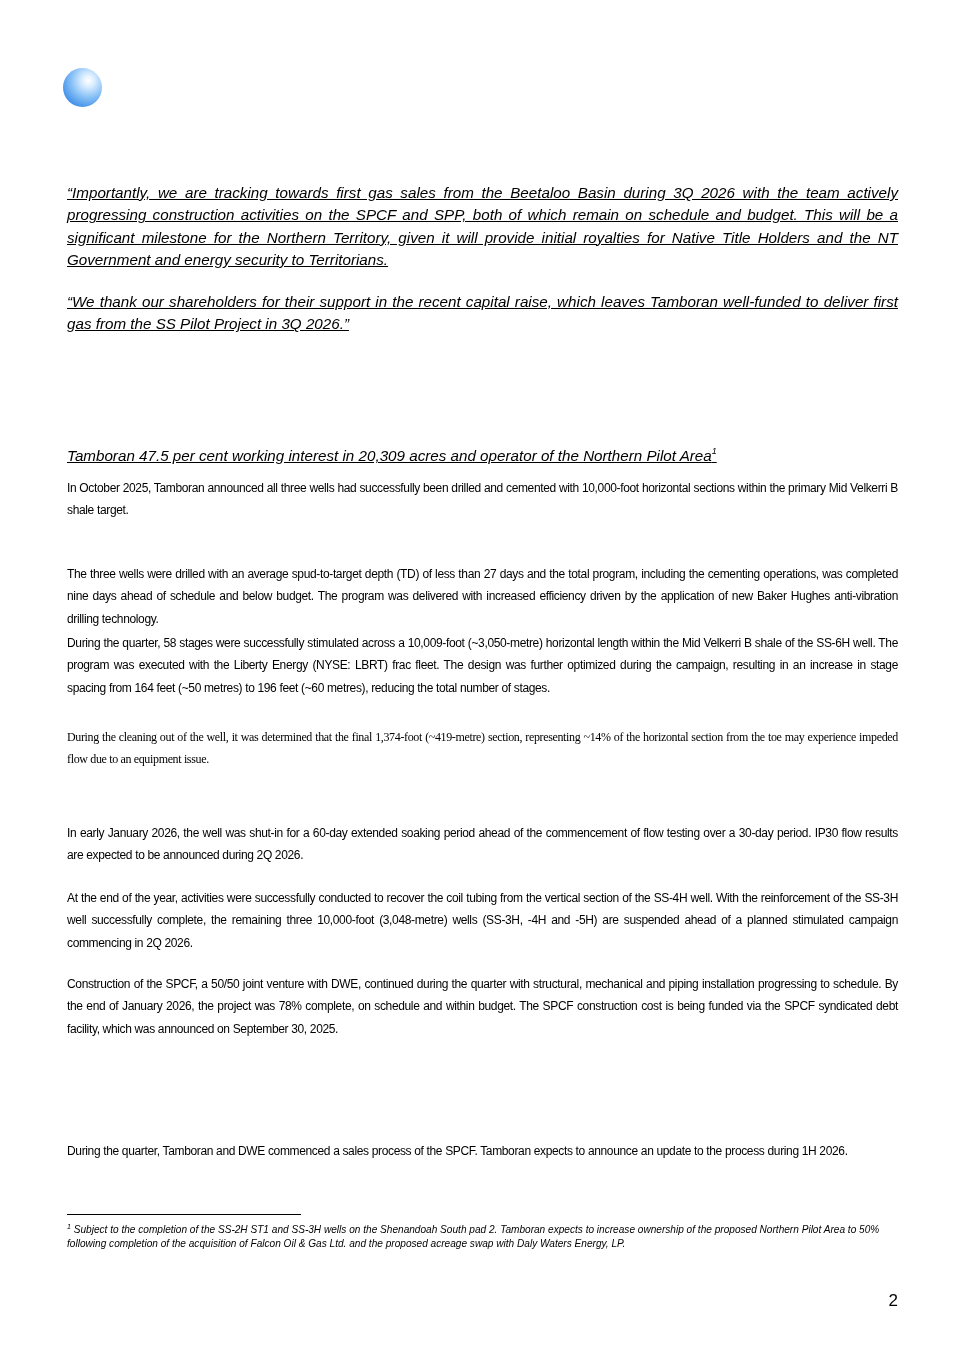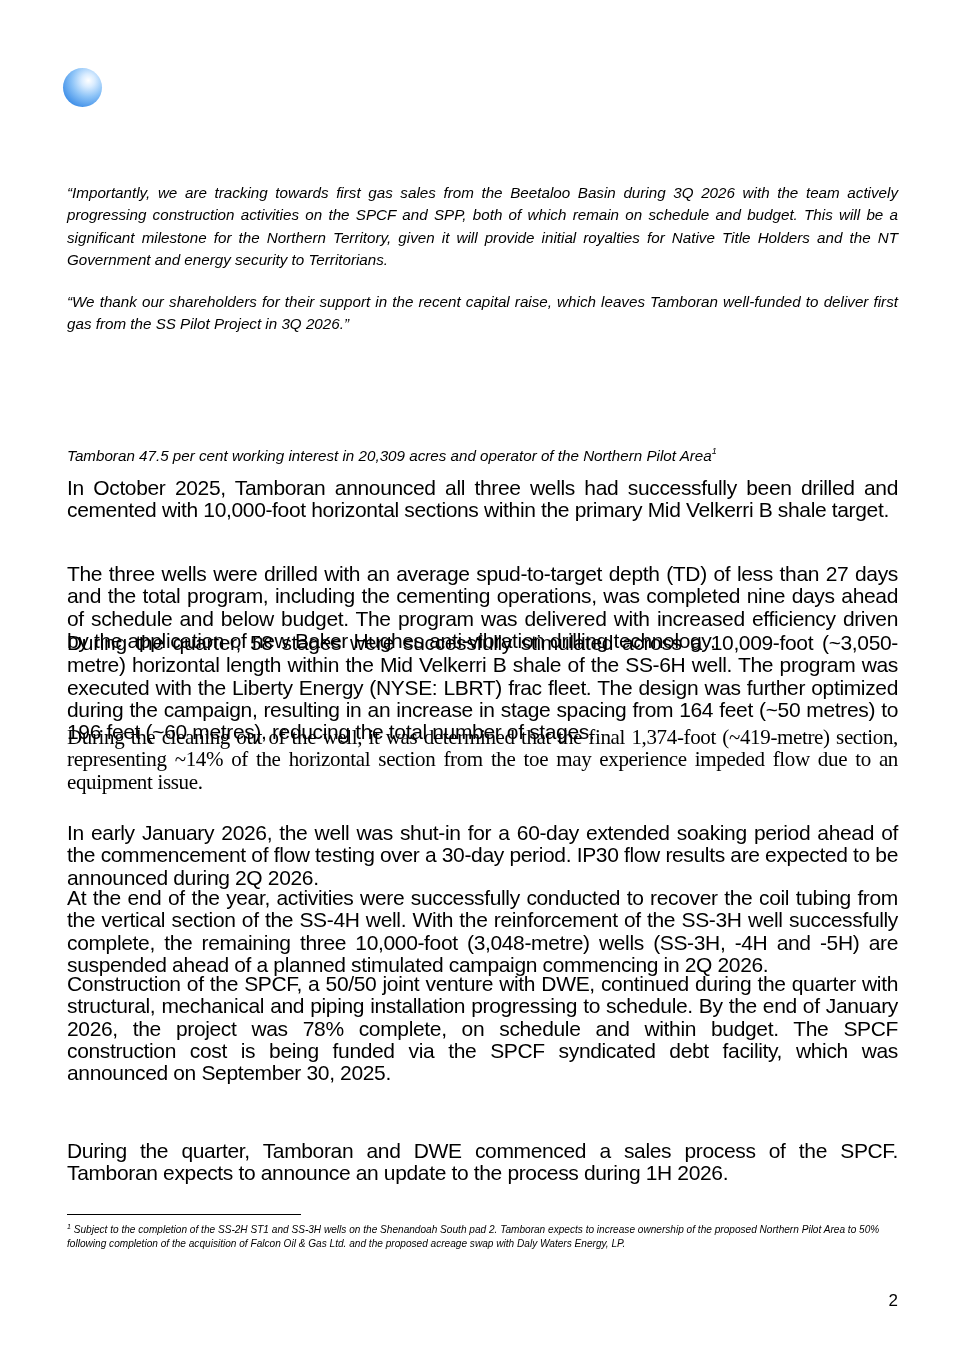--- a/index.html
+++ b/index.html
@@ -4,31 +4,31 @@
   <style>
     html, body { margin: 0; padding: 0; background: #ffffff; }
     body { width: 964px; height: 1365px; position: relative; overflow: hidden; color: #000; }
     .page { position: absolute; left: 0; top: 0; width: 964px; height: 1365px; }
     .logo {
       position: absolute; left: 63px; top: 68px; width: 39px; height: 39px; border-radius: 50%;
       background: radial-gradient(circle at 65% 32%, #ffffff 0%, #d9ecff 18%, #8cc3f7 45%, #3f8fe8 78%, #2f7ddc 100%);
     }
     .content {
       position: absolute; left: 67px; width: 831px;
-      font-family: "Liberation Sans", sans-serif; font-size: 15.2px; line-height: 22.3px;
+      font-family: "Liberation Sans", sans-serif; font-size: 15.2px; line-height: 22.3px; text-decoration: underline;
     }
     p { margin: 0; }
     .italic { font-style: italic; }
     .justify { text-align: justify; }
     .bold { font-weight: bold; }
     .quote1 { top: 182px; }
     .quote2 { top: 291px; }
     .heading { top: 403px; }
     .subheading { top: 445px; }
-    .para { position: absolute; left: 67px; width: 831px; font-family: "Liberation Sans Narrow", "Liberation Sans", sans-serif; font-size: 21px; line-height: 22.3px; text-align: justify; letter-spacing: -0.35px; }
+    .para { position: absolute; left: 67px; width: 831px; font-family: "Liberation Sans Narrow", "Liberation Sans", sans-serif; font-size: 12px; line-height: 22.3px; text-align: justify; letter-spacing: -0.35px; }
     .p1 { top: 477px; }
     .p2 { top: 541px; margin-top: 22px; }
     .p3 { top: 632px; }
     .p4 { top: 726px; font-family: Liberation Serif, serif; }
     .p5 { top: 822px; }
     .p6 { top: 887px; }
     .p7 { top: 973px; }
     .p8 { top: 1140px; }
     sup { font-size: 9px; line-height: 0; position: relative; top: -1px; vertical-align: super; }
     .fn-rule { position: absolute; left: 67px; top: 1214px; width: 234px; height: 1px; background: #000; }

